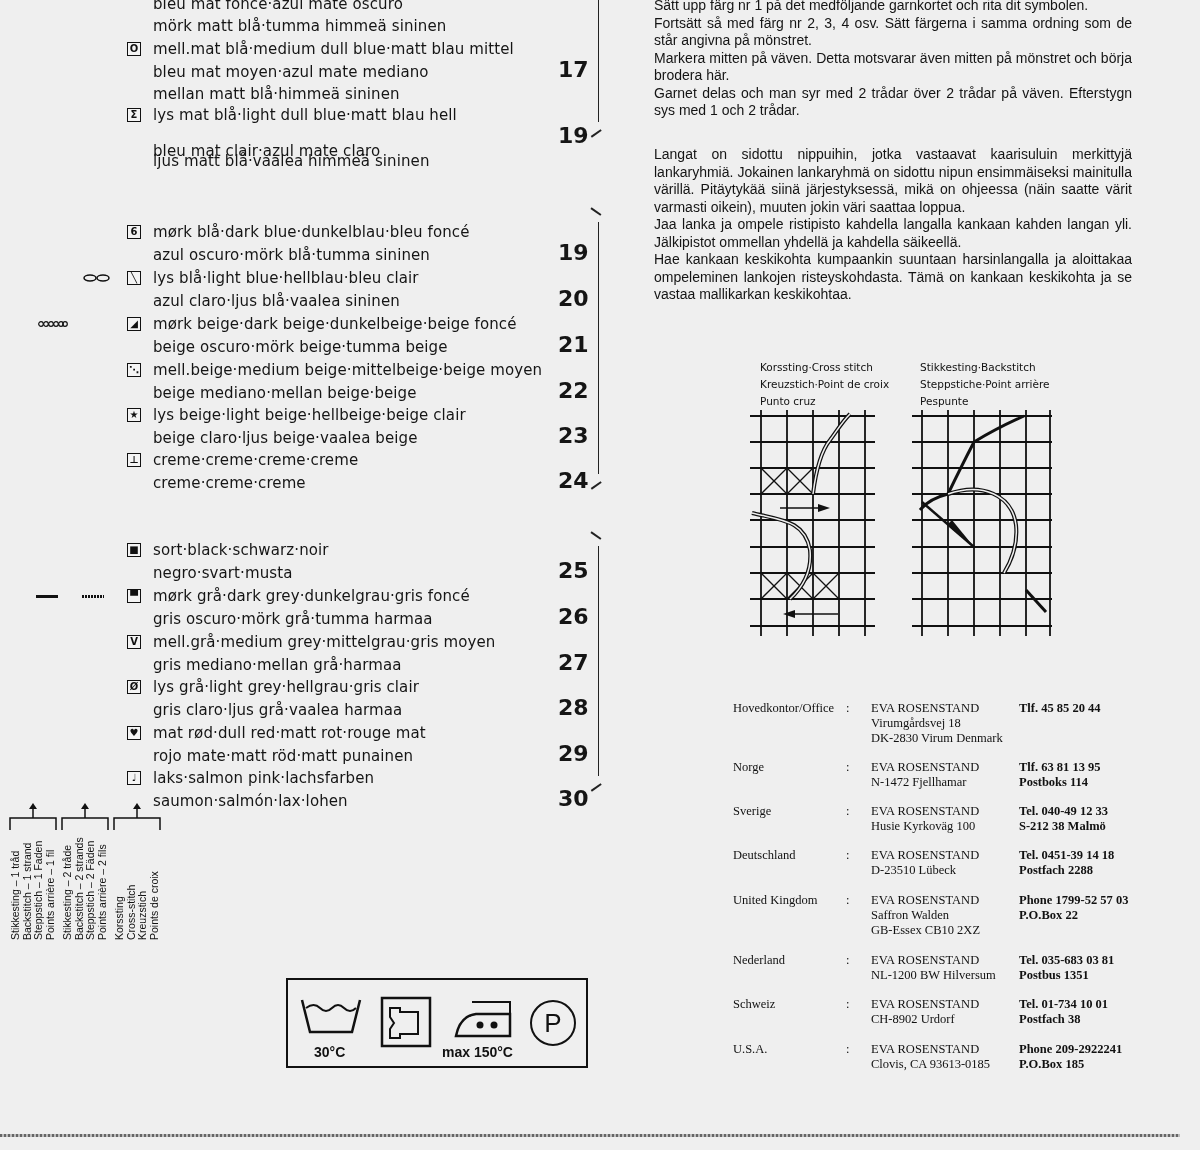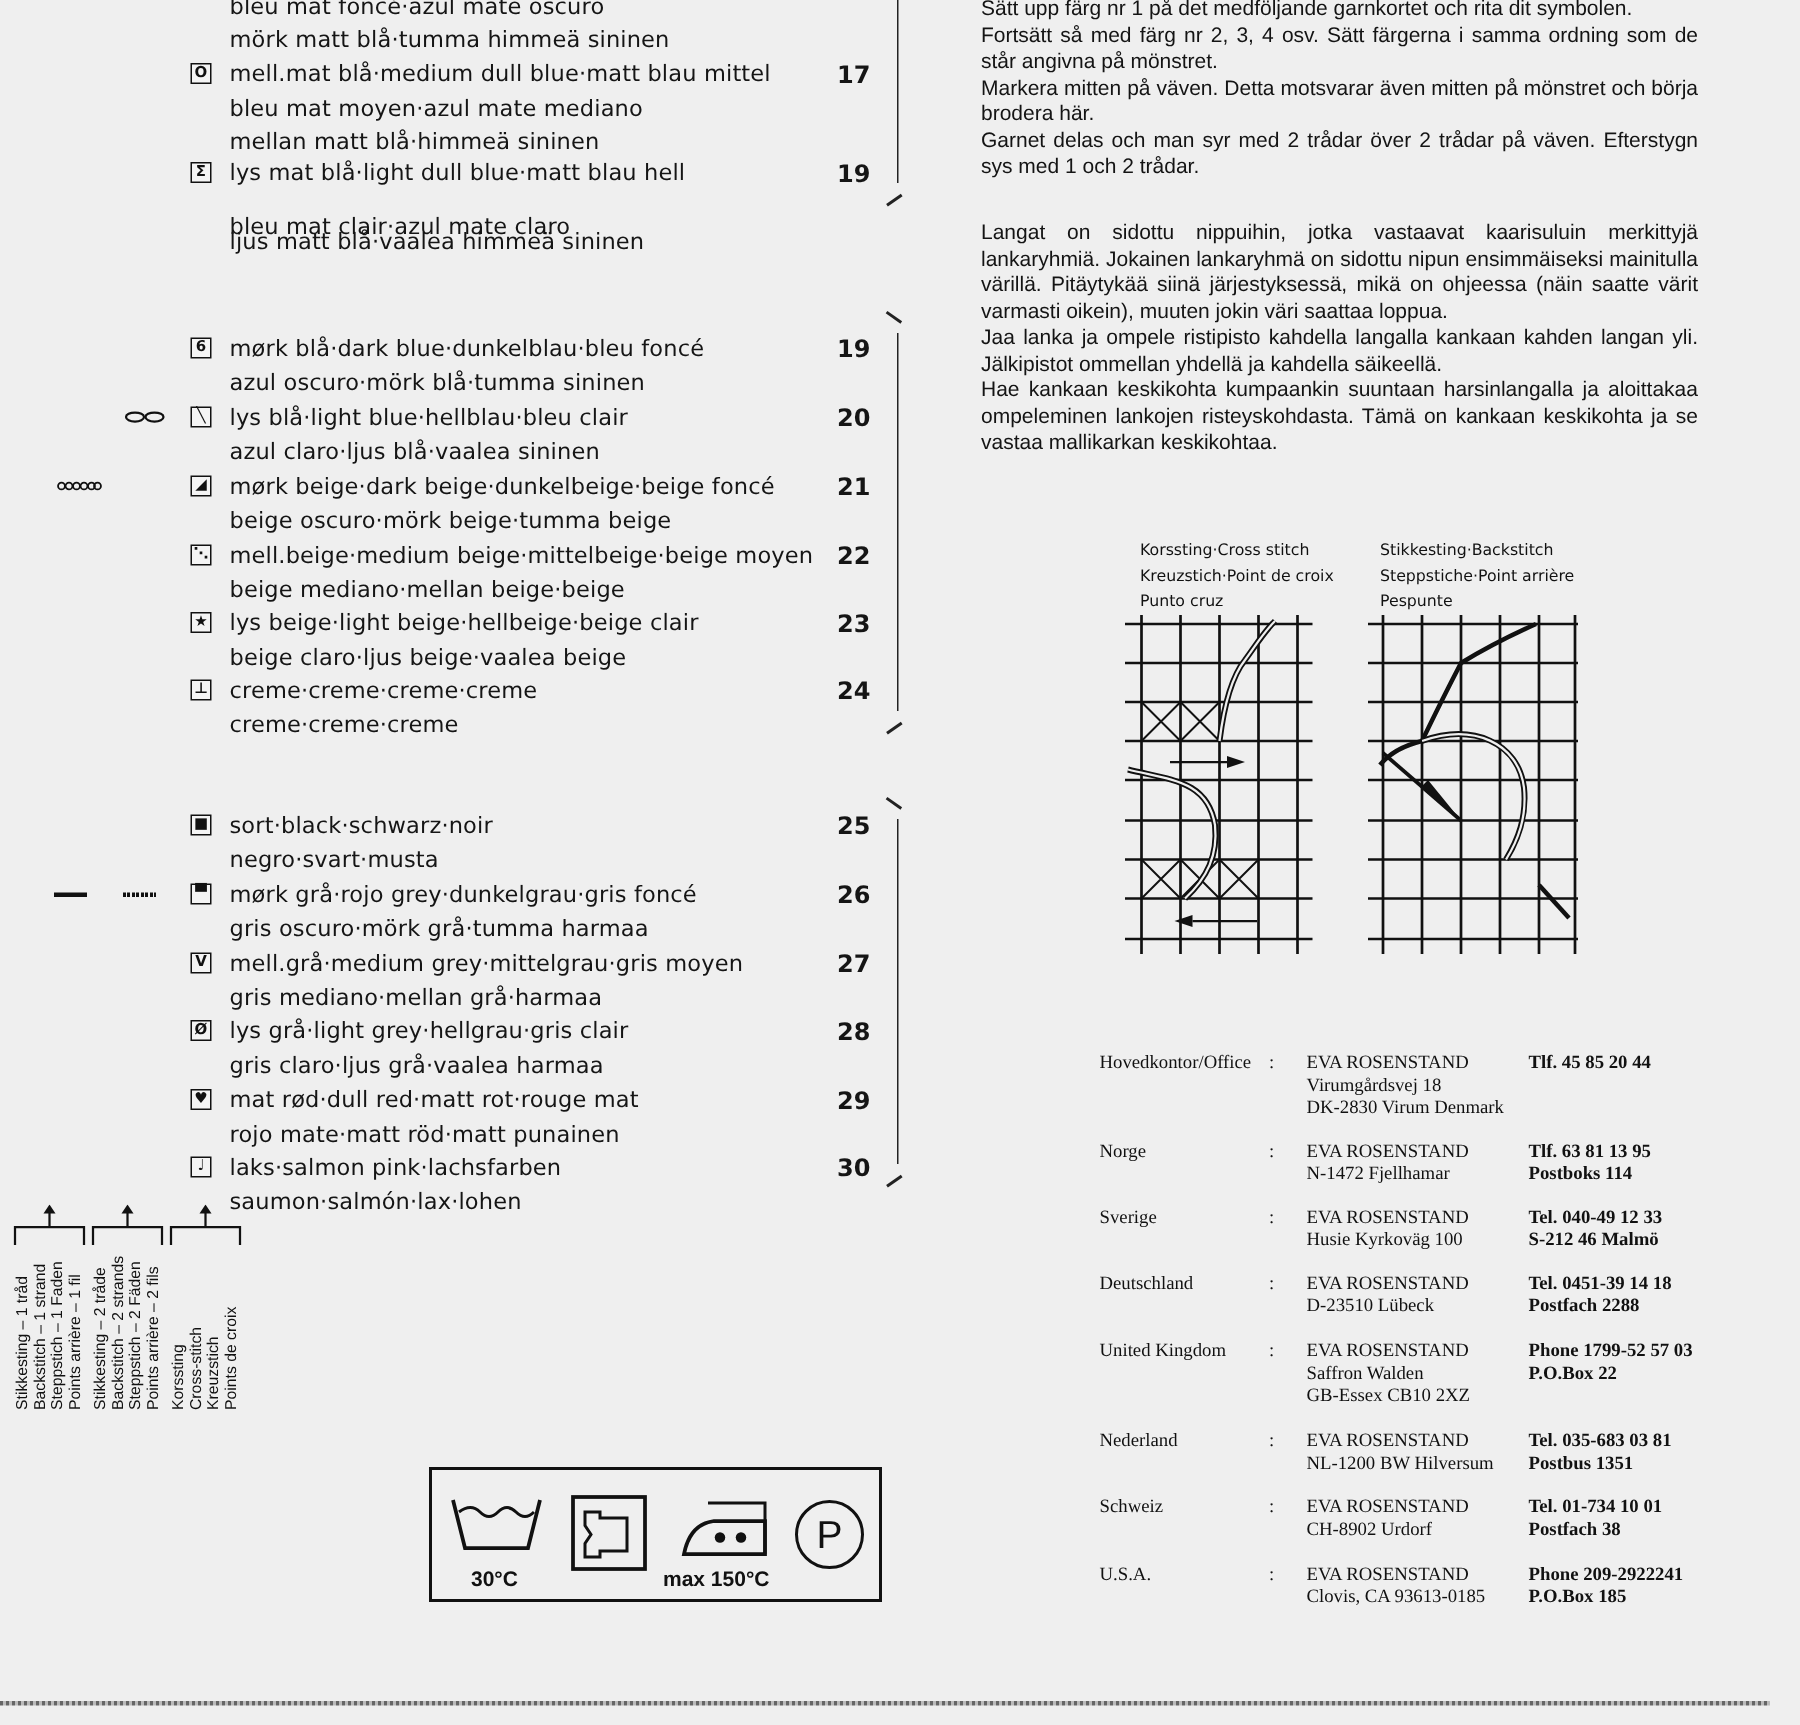--- a/index.html
+++ b/index.html
@@ -6,21 +6,21 @@
   body {
     width:1200px; height:1150px; position:relative; overflow:hidden;
     background:#efefef;
     font-family:"DejaVu Sans", sans-serif;
     color:#111;
   }
   .abs { position:absolute; }
   
   .line { position:absolute; left:153px; font-size:15px; line-height:18px; white-space:nowrap; color:#151515; letter-spacing:0.1px;}
   .sym { position:absolute; left:127px; width:14px; height:14px; border:1.5px solid #111; box-sizing:border-box; background:#f4f4f4; display:flex; align-items:center; justify-content:center; font-size:10px; font-weight:bold; line-height:1; }
-  .num { position:absolute; left:558px; font-size:16px; font-weight:bold; color:#151515; }
+  .num { position:absolute; left:558px; font-size:22px; font-weight:bold; color:#151515;margin-top:17px; }
   .brace { position:absolute; left:590px; width:8px; border-right:1.5px solid #222; }
   .brace:before { content:""; position:absolute; right:-3px; top:-8px; width:12px; height:1.5px; background:#222; transform:rotate(35deg); transform-origin:right; }
   .brace:after { content:""; position:absolute; right:-3px; bottom:-8px; width:12px; height:1.5px; background:#222; transform:rotate(-35deg); transform-origin:right; }
   .brace.top-open:before { display:none; }
   
   .rtext { position:absolute; left:654px; width:478px; font-family:"Liberation Sans", sans-serif; font-size:14px; line-height:17.5px; color:#141414; }
   .rtext p { margin:0; }
   .justify { text-align:justify; }
   .title-row { display:flex; justify-content:space-between; font-weight:bold; font-size:14.5px; }
   
@@ -103,21 +103,21 @@
   <div class="brace" style="top:222px;height:252px;"></div>
 
   <div class="sym" style="top:543px;">■</div>
   <div class="line" style="top:541px;">sort·black·schwarz·noir</div>
   <div class="num" style="top:541px;">25</div>
   <div class="line" style="top:564px;">negro·svart·musta</div>
 
   <div class="abs" style="left:36px;top:595px;width:22px;height:3px;background:#111;"></div>
   <div class="abs" style="left:82px;top:595px;width:22px;height:3px;background:repeating-linear-gradient(90deg,#111 0 2px,transparent 2px 3px);"></div>
   <div class="sym" style="top:589px;">▀</div>
-  <div class="line" style="top:587px;">mørk grå·rojo grey·dunkelgrau·gris foncé</div>
+  <div class="line" style="top:587px;">mørk grå·dark grey·dunkelgrau·gris foncé</div>
   <div class="num" style="top:587px;">26</div>
   <div class="line" style="top:610px;">gris oscuro·mörk grå·tumma harmaa</div>
 
   <div class="sym" style="top:635px;">V</div>
   <div class="line" style="top:633px;">mell.grå·medium grey·mittelgrau·gris moyen</div>
   <div class="num" style="top:633px;">27</div>
   <div class="line" style="top:656px;">gris mediano·mellan grå·harmaa</div>
 
   <div class="sym" style="top:680px;">Ø</div>
   <div class="line" style="top:678px;">lys grå·light grey·hellgrau·gris clair</div>
@@ -303,21 +303,21 @@
   </div>
   <div class="addr" style="left:733px;top:804px;width:420px;">
     <div class="col1">Sverige</div>
       <div class="col2">:</div>
     <div class="col3">
         <div>EVA ROSENSTAND</div>
         <div>Husie Kyrkoväg 100</div>
       </div>
     <div class="col4">
         <div>Tel. 040-49 12 33</div>
-        <div>S-212 46 Malmö</div>
+        <div>S-212 38 Malmö</div>
       </div>
   </div>
   <div class="addr" style="left:733px;top:848px;width:420px;">
     <div class="col1">Deutschland</div>
       <div class="col2">:</div>
     <div class="col3">
         <div>EVA ROSENSTAND</div>
         <div>D-23510 Lübeck</div>
       </div>
     <div class="col4">

